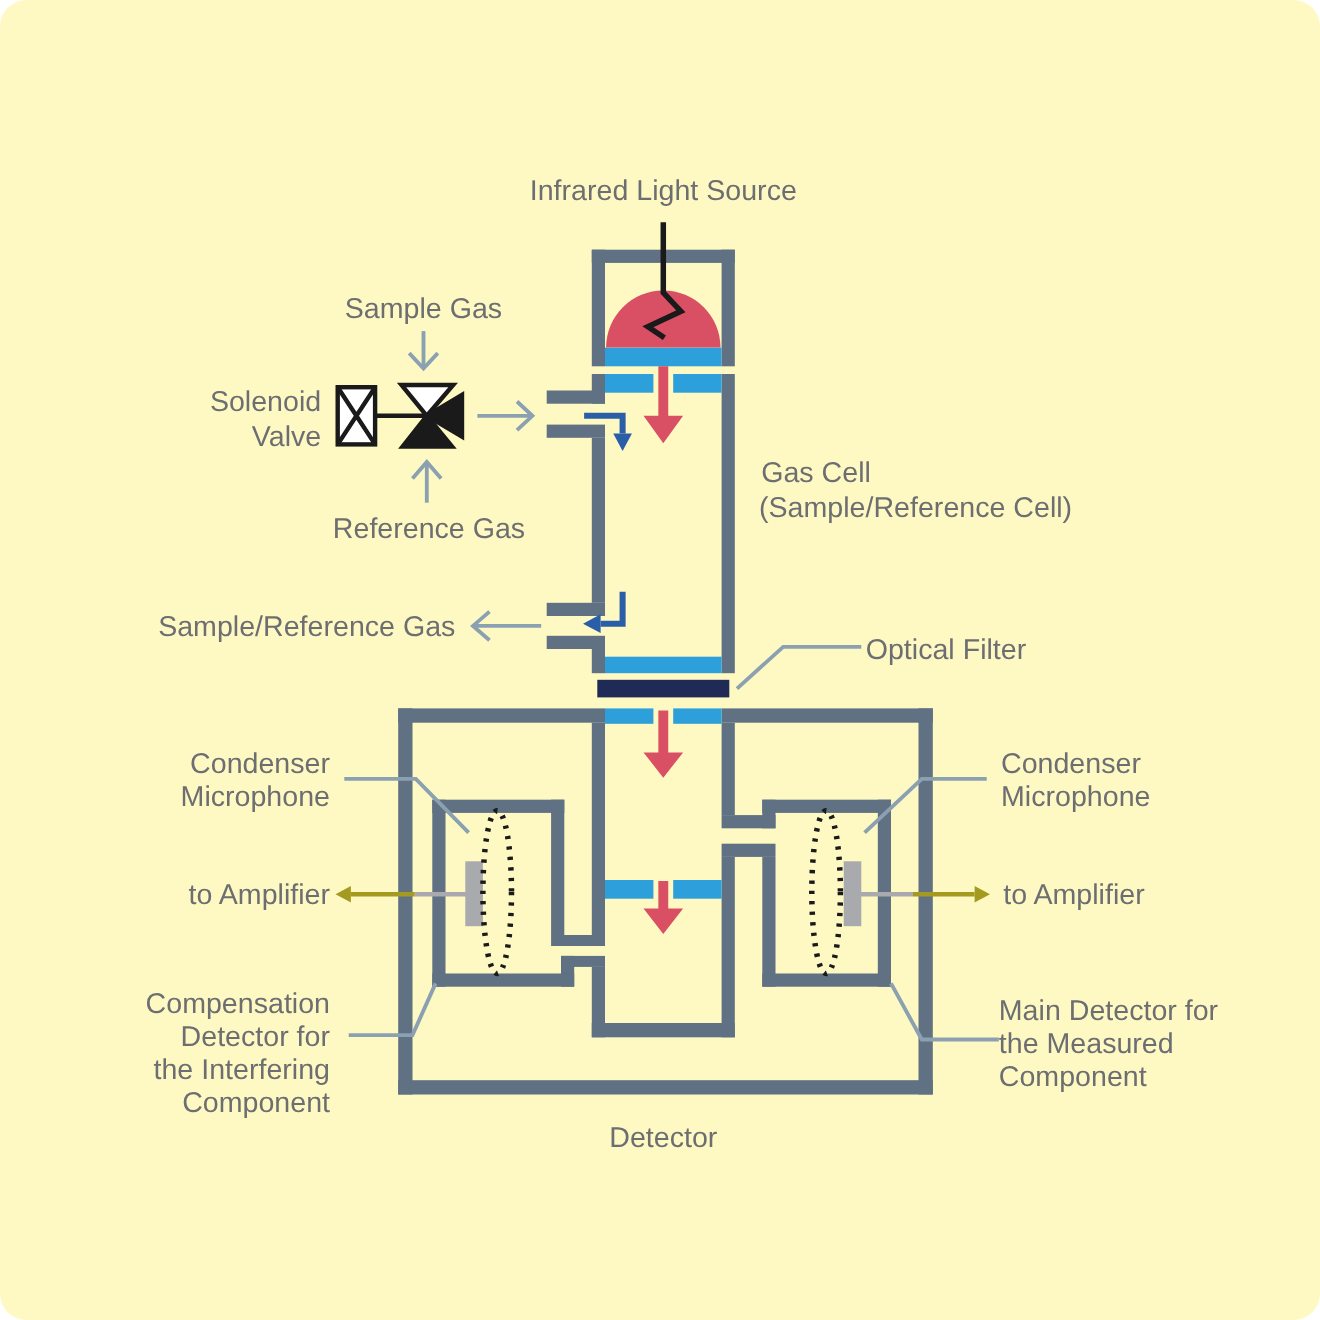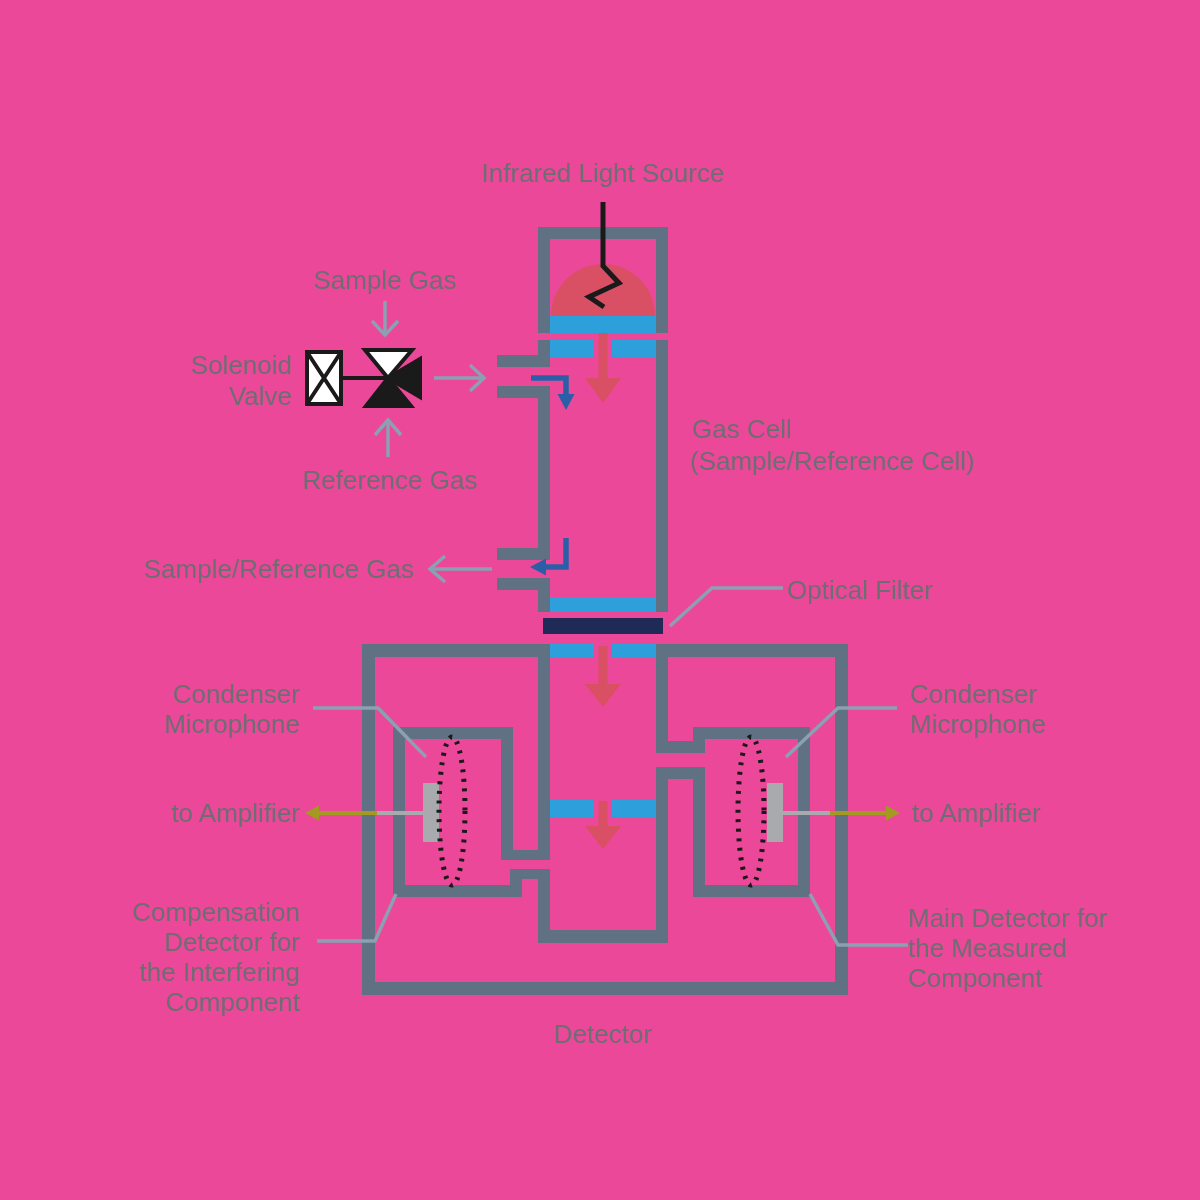--- a/index.html
+++ b/index.html
@@ -1,16 +1,16 @@
 <!DOCTYPE html>
 <html><head>
 <meta charset="utf-8">
 <style>
   html,body{margin:0;padding:0;background:#ffffff;}
-  .stage{position:relative;width:1200px;height:1200px;background:#ec4899;overflow:hidden;}
+  .stage{position:relative;width:1200px;height:1200px;background:#fef9c3;overflow:hidden;border-radius:24px;}
   svg text{font-family:"Liberation Sans","DejaVu Sans",sans-serif;font-size:26px;}
 </style>
 </head>
 <body>
 
 <div class="stage">
 <svg viewBox="0 0 1200 1200" width="1200" height="1200">
 
   <g fill="#5f7183">
     <g>

